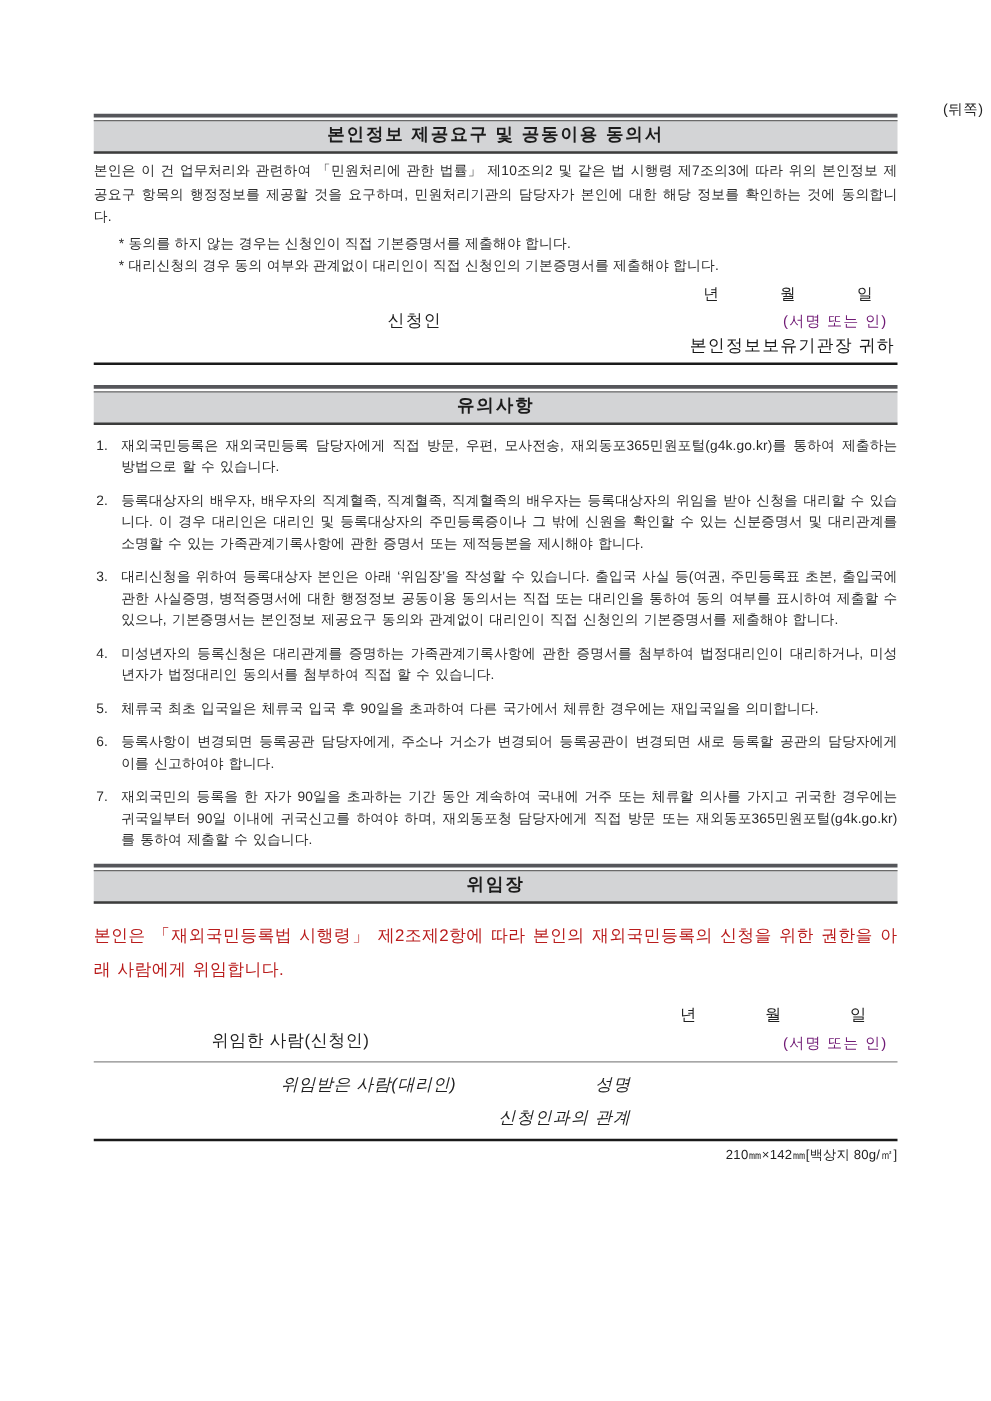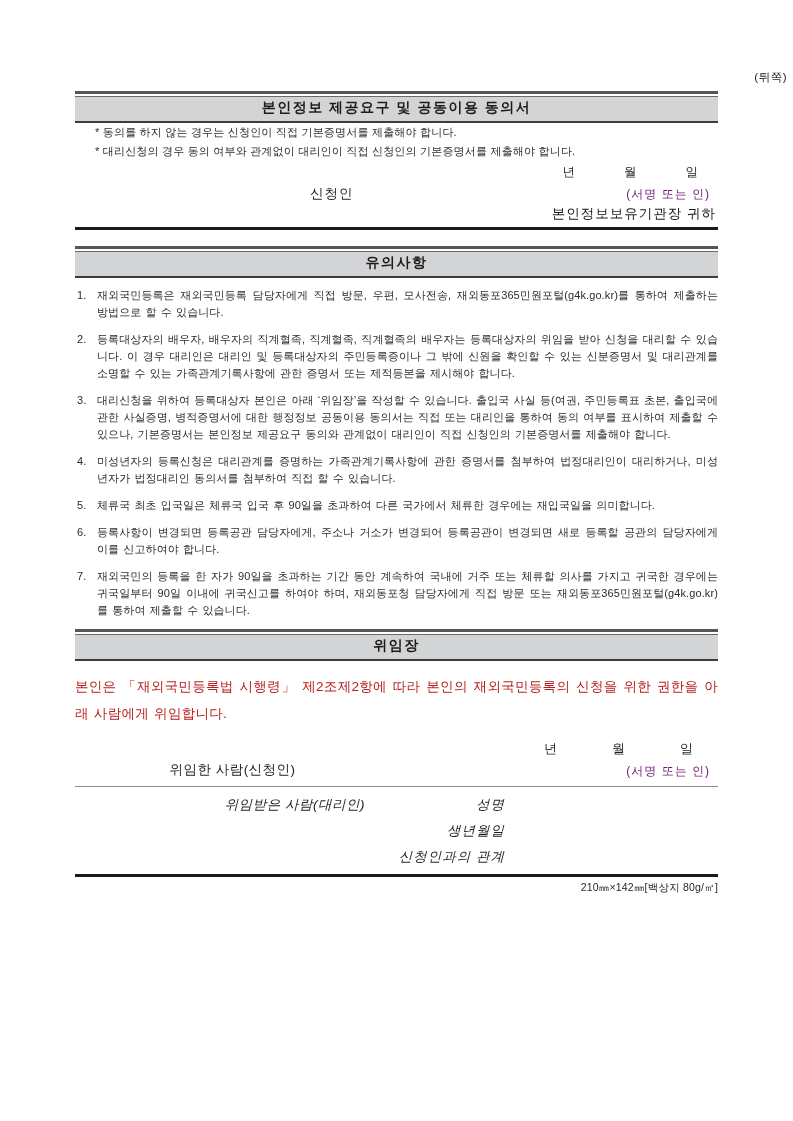--- a/index.html
+++ b/index.html
@@ -5,21 +5,21 @@
   html,body { margin:0; padding:0; background:#fff; }
   .page {
     position:relative;
     width:793px; height:1121px;
     background:#ffffff;
     font-family:"Liberation Sans", sans-serif;
     color:#2b2b2b;
     overflow:hidden;
   }
   .back-label {
-    position:absolute; top:70px; right:6px;
+    position:absolute; top:80px; right:6px;
     font-size:11.5px; letter-spacing:0.5px; color:#222;
   }
   .content { position:absolute; left:75px; top:91px; width:643px; }
 
   .rule   { height:3px; background:#55565a; margin-bottom:2px; }
   .band   {
     background:#d3d4d6;
     border-top:1px solid #6a6a6a;
     border-bottom:2px solid #3c3c3c;
     text-align:center; font-weight:bold;
@@ -78,20 +78,21 @@
 
 <div class="page">
 
   <div class="back-label">(뒤쪽)</div>
 
   <div class="content">
 
     <div class="section">
       <div class="rule"></div>
       <div class="band">본인정보 제공요구 및 공동이용 동의서</div>
+      <p class="consent-body">본인은 이 건 업무처리와 관련하여 「민원처리에 관한 법률」 제10조의2 및 같은 법 시행령 제7조의3에 따라 위의 본인정보 제공요구 항목의 행정정보를 제공할 것을 요구하며, 민원처리기관의 담당자가 본인에 대한 해당 정보를 확인하는 것에 동의합니다.</p>
       <div class="note">* 동의를 하지 않는 경우는 신청인이 직접 기본증명서를 제출해야 합니다.</div>
       <div class="note">* 대리신청의 경우 동의 여부와 관계없이 대리인이 직접 신청인의 기본증명서를 제출해야 합니다.</div>
       <div class="date-row">
         <span>년</span>
         <span>월</span>
         <span>일</span>
       </div>
       <div class="sign-row">
         <span class="applicant">신청인</span>
         <span class="sig-hint">(서명 또는 인)</span>
@@ -149,24 +150,20 @@
         <span class="sig-hint">(서명 또는 인)</span>
       </div>
       <div class="thin-line"></div>
       <div class="delegate-rows">
         <div class="delegate-row">
           <span class="delegate-left">위임받은 사람(대리인)</span>
           <span class="delegate-field">성명</span>
         </div>
         <div class="delegate-row">
           <span class="delegate-left"></span>
-          <span class="delegate-field">생년월일</span>
-        </div>
-        <div class="delegate-row">
-          <span class="delegate-left"></span>
           <span class="delegate-field">신청인과의 관계</span>
         </div>
       </div>
       <div class="thick-line"></div>
       <div class="footer-note">210㎜×142㎜[백상지 80g/㎡]</div>
     </div>
 
   </div>
 </div>
 

